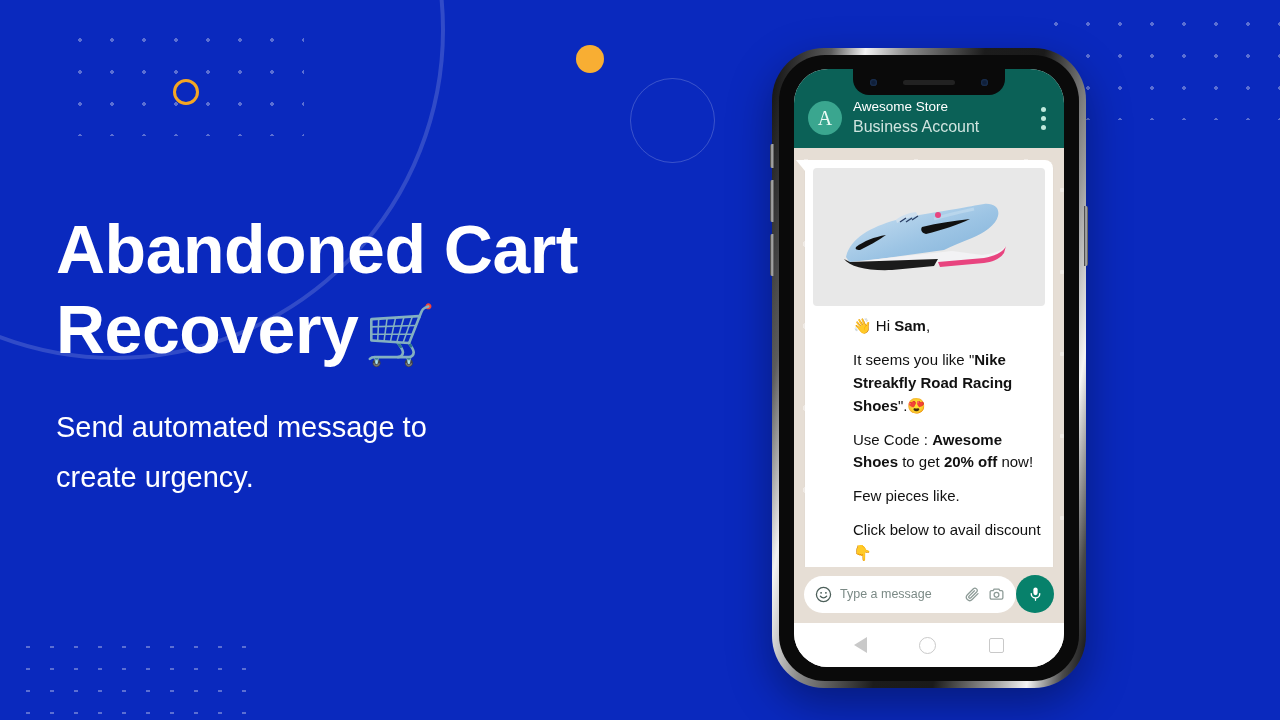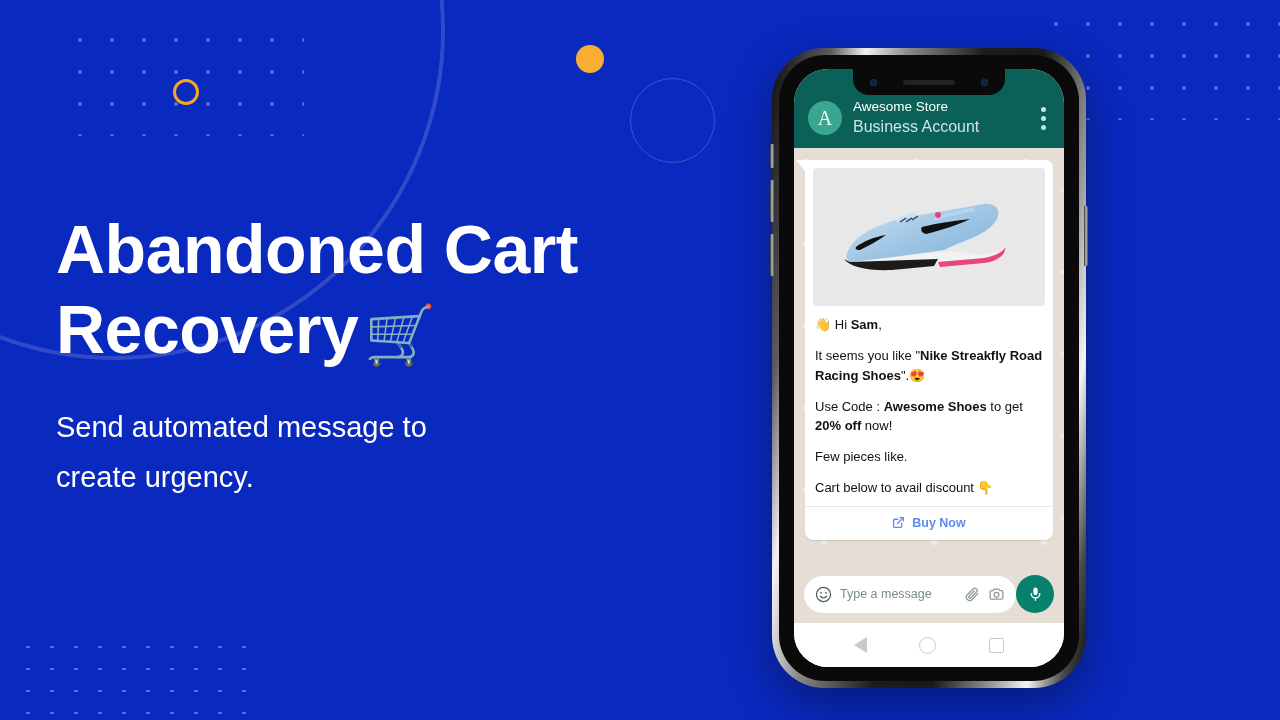--- a/index.html
+++ b/index.html
@@ -166,24 +166,25 @@
   }
   .media {
     width:100%; height:138px;
     border-radius:4px;
     background:#E8E8E8;
     position:relative; overflow:hidden;
   }
   .media svg { position:absolute; left:50%; top:50%; transform:translate(-50%,-50%); }
   .msg { padding:9px 2px 4px 2px; }
   .msg p {
-    font-size:13px;
+    font-size:15px;
     line-height:1.52;
     color:#111111;
     margin-bottom:11px;
+    margin-left:38px;
   }
   .msg p:last-child { margin-bottom:4px; }
   .msg b { font-weight:700; }
   .buy-row {
     border-top:1px solid #E9E9E9;
     margin:0 -8px;
     padding:9px 0 10px 0;
     display:flex; align-items:center; justify-content:center; gap:7px;
     color:#5D8BF0;
     font-size:12.5px;
@@ -314,21 +315,21 @@
               <span>Hi </span><b>Sam</b><span>,</span>
             </p>
             <p>
               <span>It seems you like "</span><b>Nike Streakfly Road Racing Shoes</b><span>".</span><span>😍</span>
             </p>
             <p>
               <span>Use Code : </span><b>Awesome Shoes</b><span> to get </span><b>20% off</b><span> now!</span>
             </p>
             <p>Few pieces like.</p>
             <p>
-              <span>Cart below to avail discount </span><span>👇</span>
+              <span>Click below to avail discount </span><span>👇</span>
             </p>
           </div>
 
           <div class="buy-row">
             <svg width="13" height="13" viewBox="0 0 24 24" fill="none" stroke="#5D8BF0" stroke-width="2.4" stroke-linecap="round" stroke-linejoin="round">
               <path d="M18 13v6a2 2 0 0 1-2 2H5a2 2 0 0 1-2-2V8a2 2 0 0 1 2-2h6"></path>
               <polyline points="15 3 21 3 21 9"></polyline>
               <line x1="10" y1="14" x2="21" y2="3"></line>
             </svg>
             <span>Buy Now</span>

